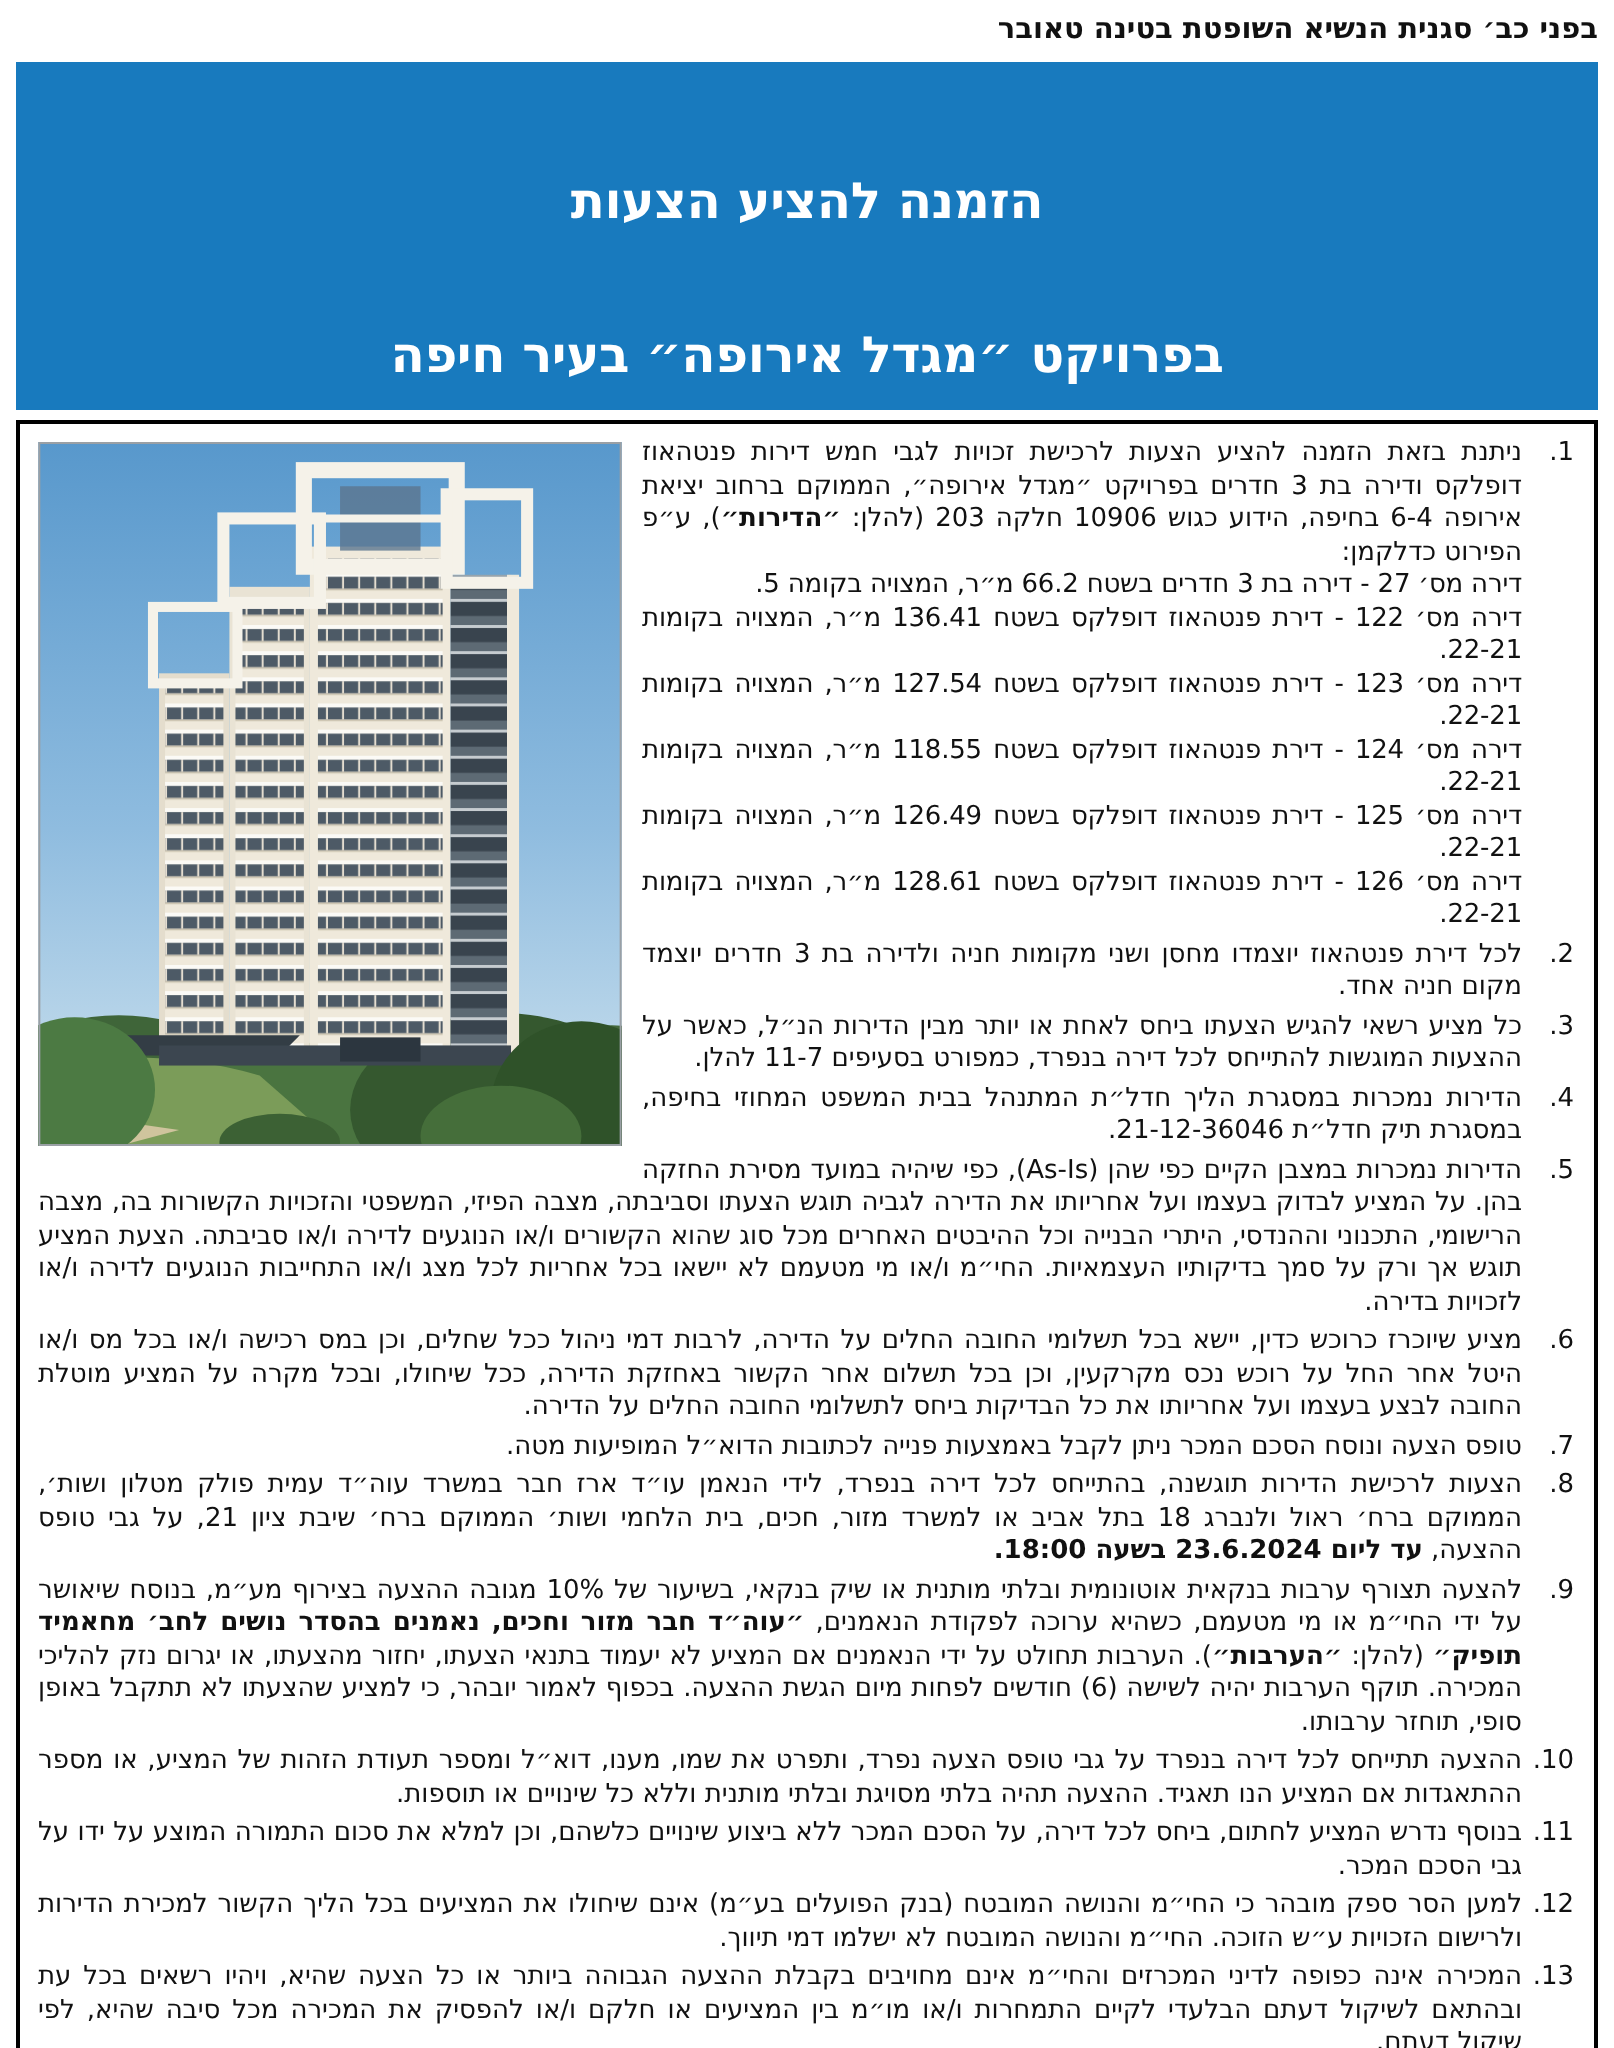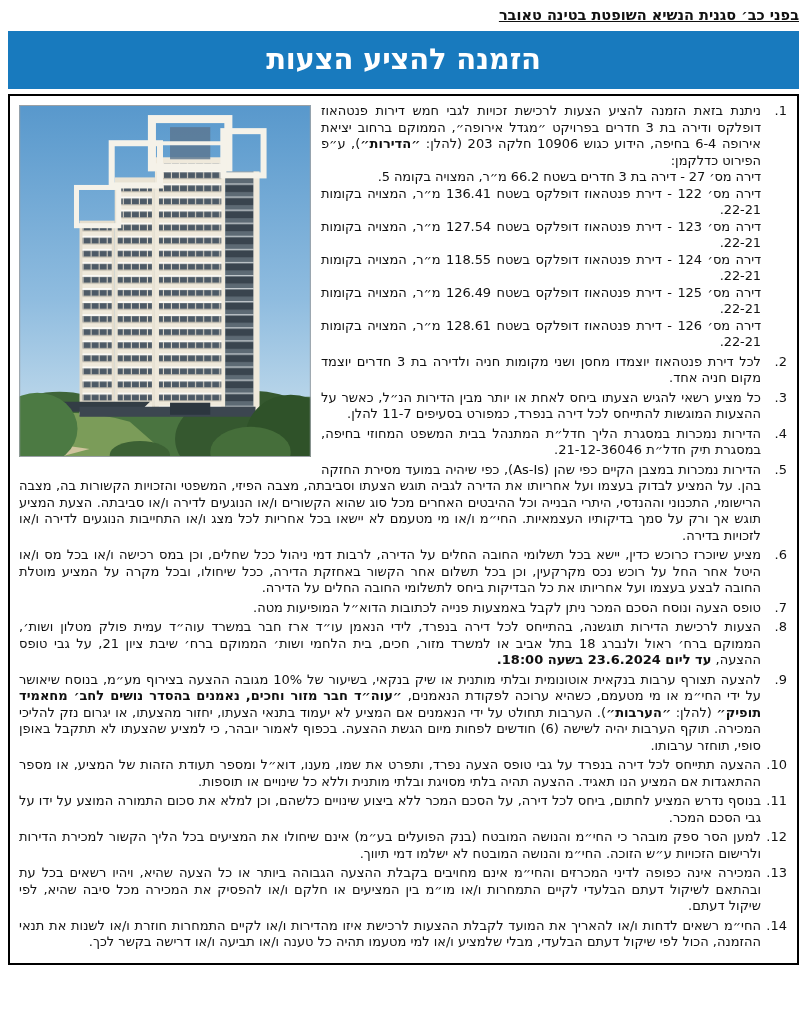--- a/index.html
+++ b/index.html
@@ -8,28 +8,28 @@
     font-family:"DejaVu Sans","Liberation Sans",sans-serif;
     color:#111;
     -webkit-font-smoothing:antialiased;
   }
   .page{box-sizing:border-box;width:807px;padding:5px 8px 0;}
 
   
   .hdr{display:flex;justify-content:space-between;align-items:flex-start;font-weight:bold;font-size:14.5px;line-height:1.45;}
   .hdr .court{text-decoration:underline;}
   .hdr .case-col{text-align:left;}
-  .hdr .judge{text-decoration:underline;}
+  .hdr .judge{}
 
   
   .banner{
     margin-top:5px;background:#187ABE;color:#fff;text-align:center;
     padding:9px 6px 11px;font-weight:bold;
   }
-  .banner .b-line{font-size:29px;line-height:1.32;letter-spacing:-0.2px;}
+  .banner .b-line{font-size:25px;line-height:1.32;letter-spacing:-0.2px;margin-top:44px;}
 
   
   .box{
     border:2px solid #000;margin-top:5px;padding:7px 9px 9px;
     font-size:13px;line-height:16.5px;text-align:justify;
   }
   .tower{
     float:left;width:292px;height:352px;margin:2px 10px 6px 0;display:block;
   }
   .para{position:relative;padding-right:27px;margin-bottom:3px;}
@@ -43,20 +43,21 @@
 <div class="page">
 
   <div class="hdr">
     <div class="case-col">
       <div class="judge">בפני כב׳ סגנית הנשיא השופטת בטינה טאובר</div>
     </div>
   </div>
 
   <div class="banner">
     <div class="b-line">הזמנה להציע הצעות</div>
+    <div class="b-line">בפרויקט ״מגדל אירופה״ בעיר חיפה</div>
   </div>
 
   <div class="box">
 
     <svg class="tower" viewBox="0 0 290 350" aria-hidden="true">
       <defs>
         <linearGradient id="sky" x1="0" y1="0" x2="0" y2="1">
           <stop offset="0" stop-color="#5898cc"></stop>
           <stop offset="0.55" stop-color="#8fbcdf"></stop>
           <stop offset="1" stop-color="#cfe3ef"></stop>

